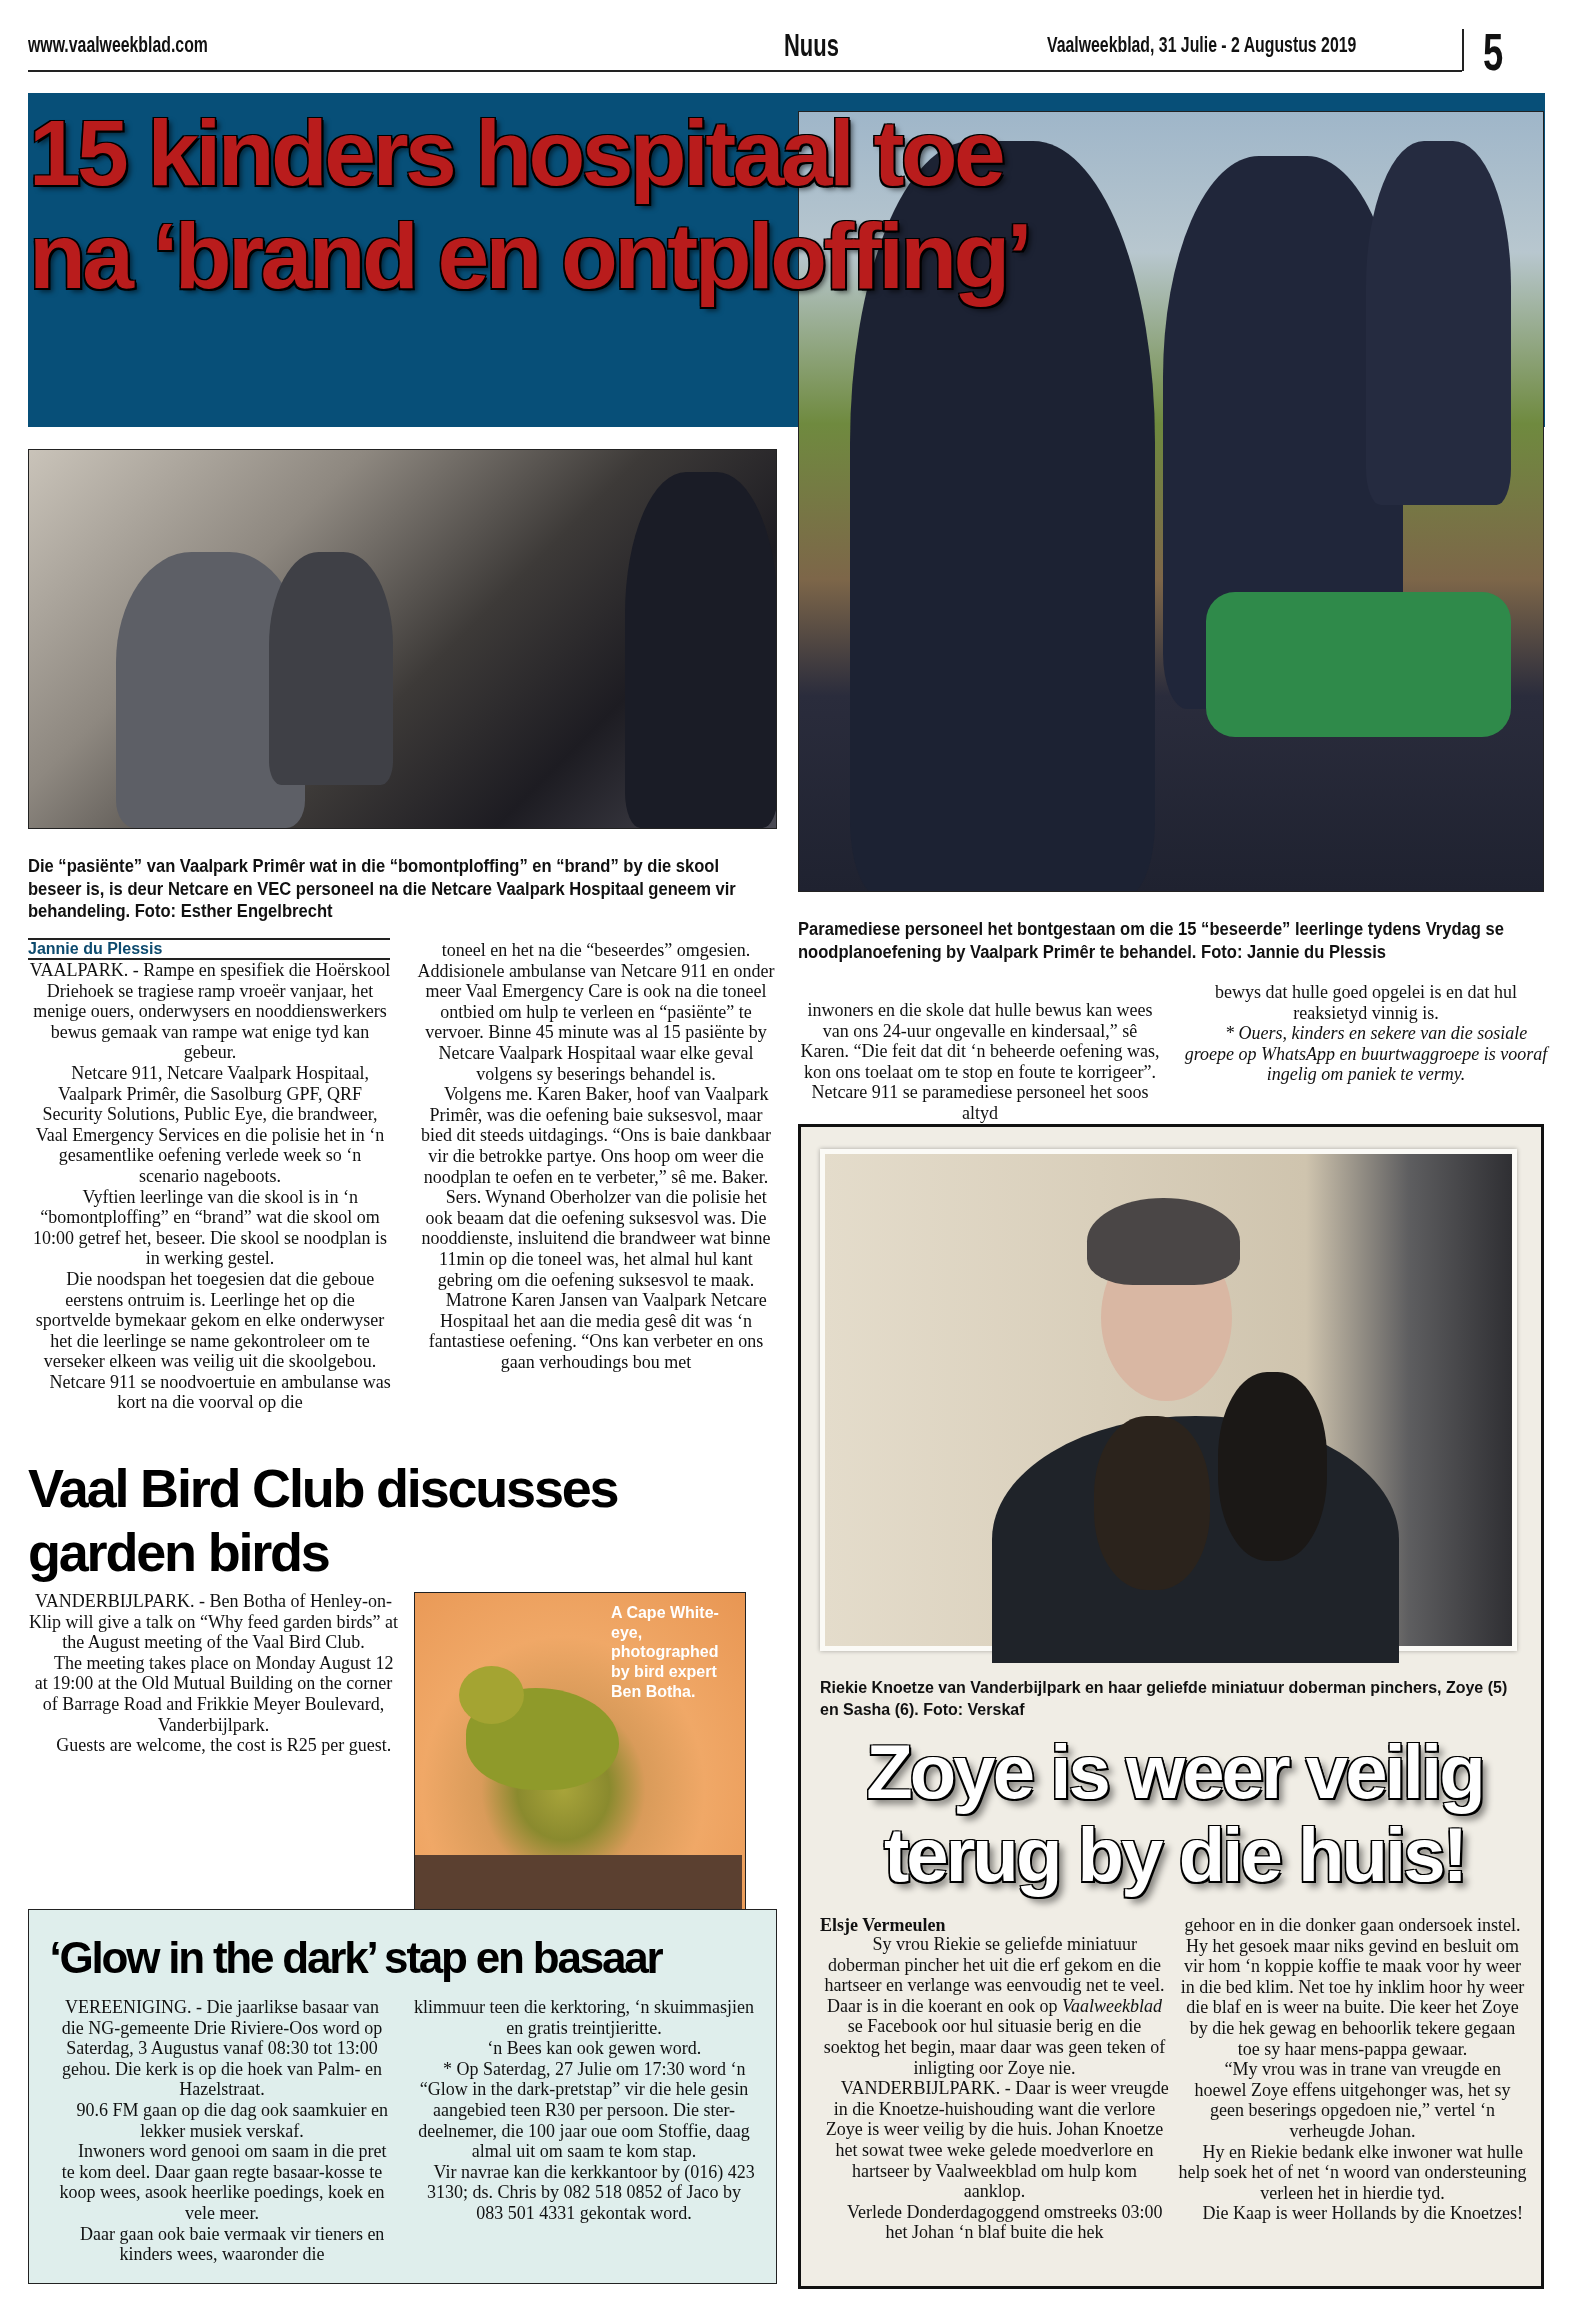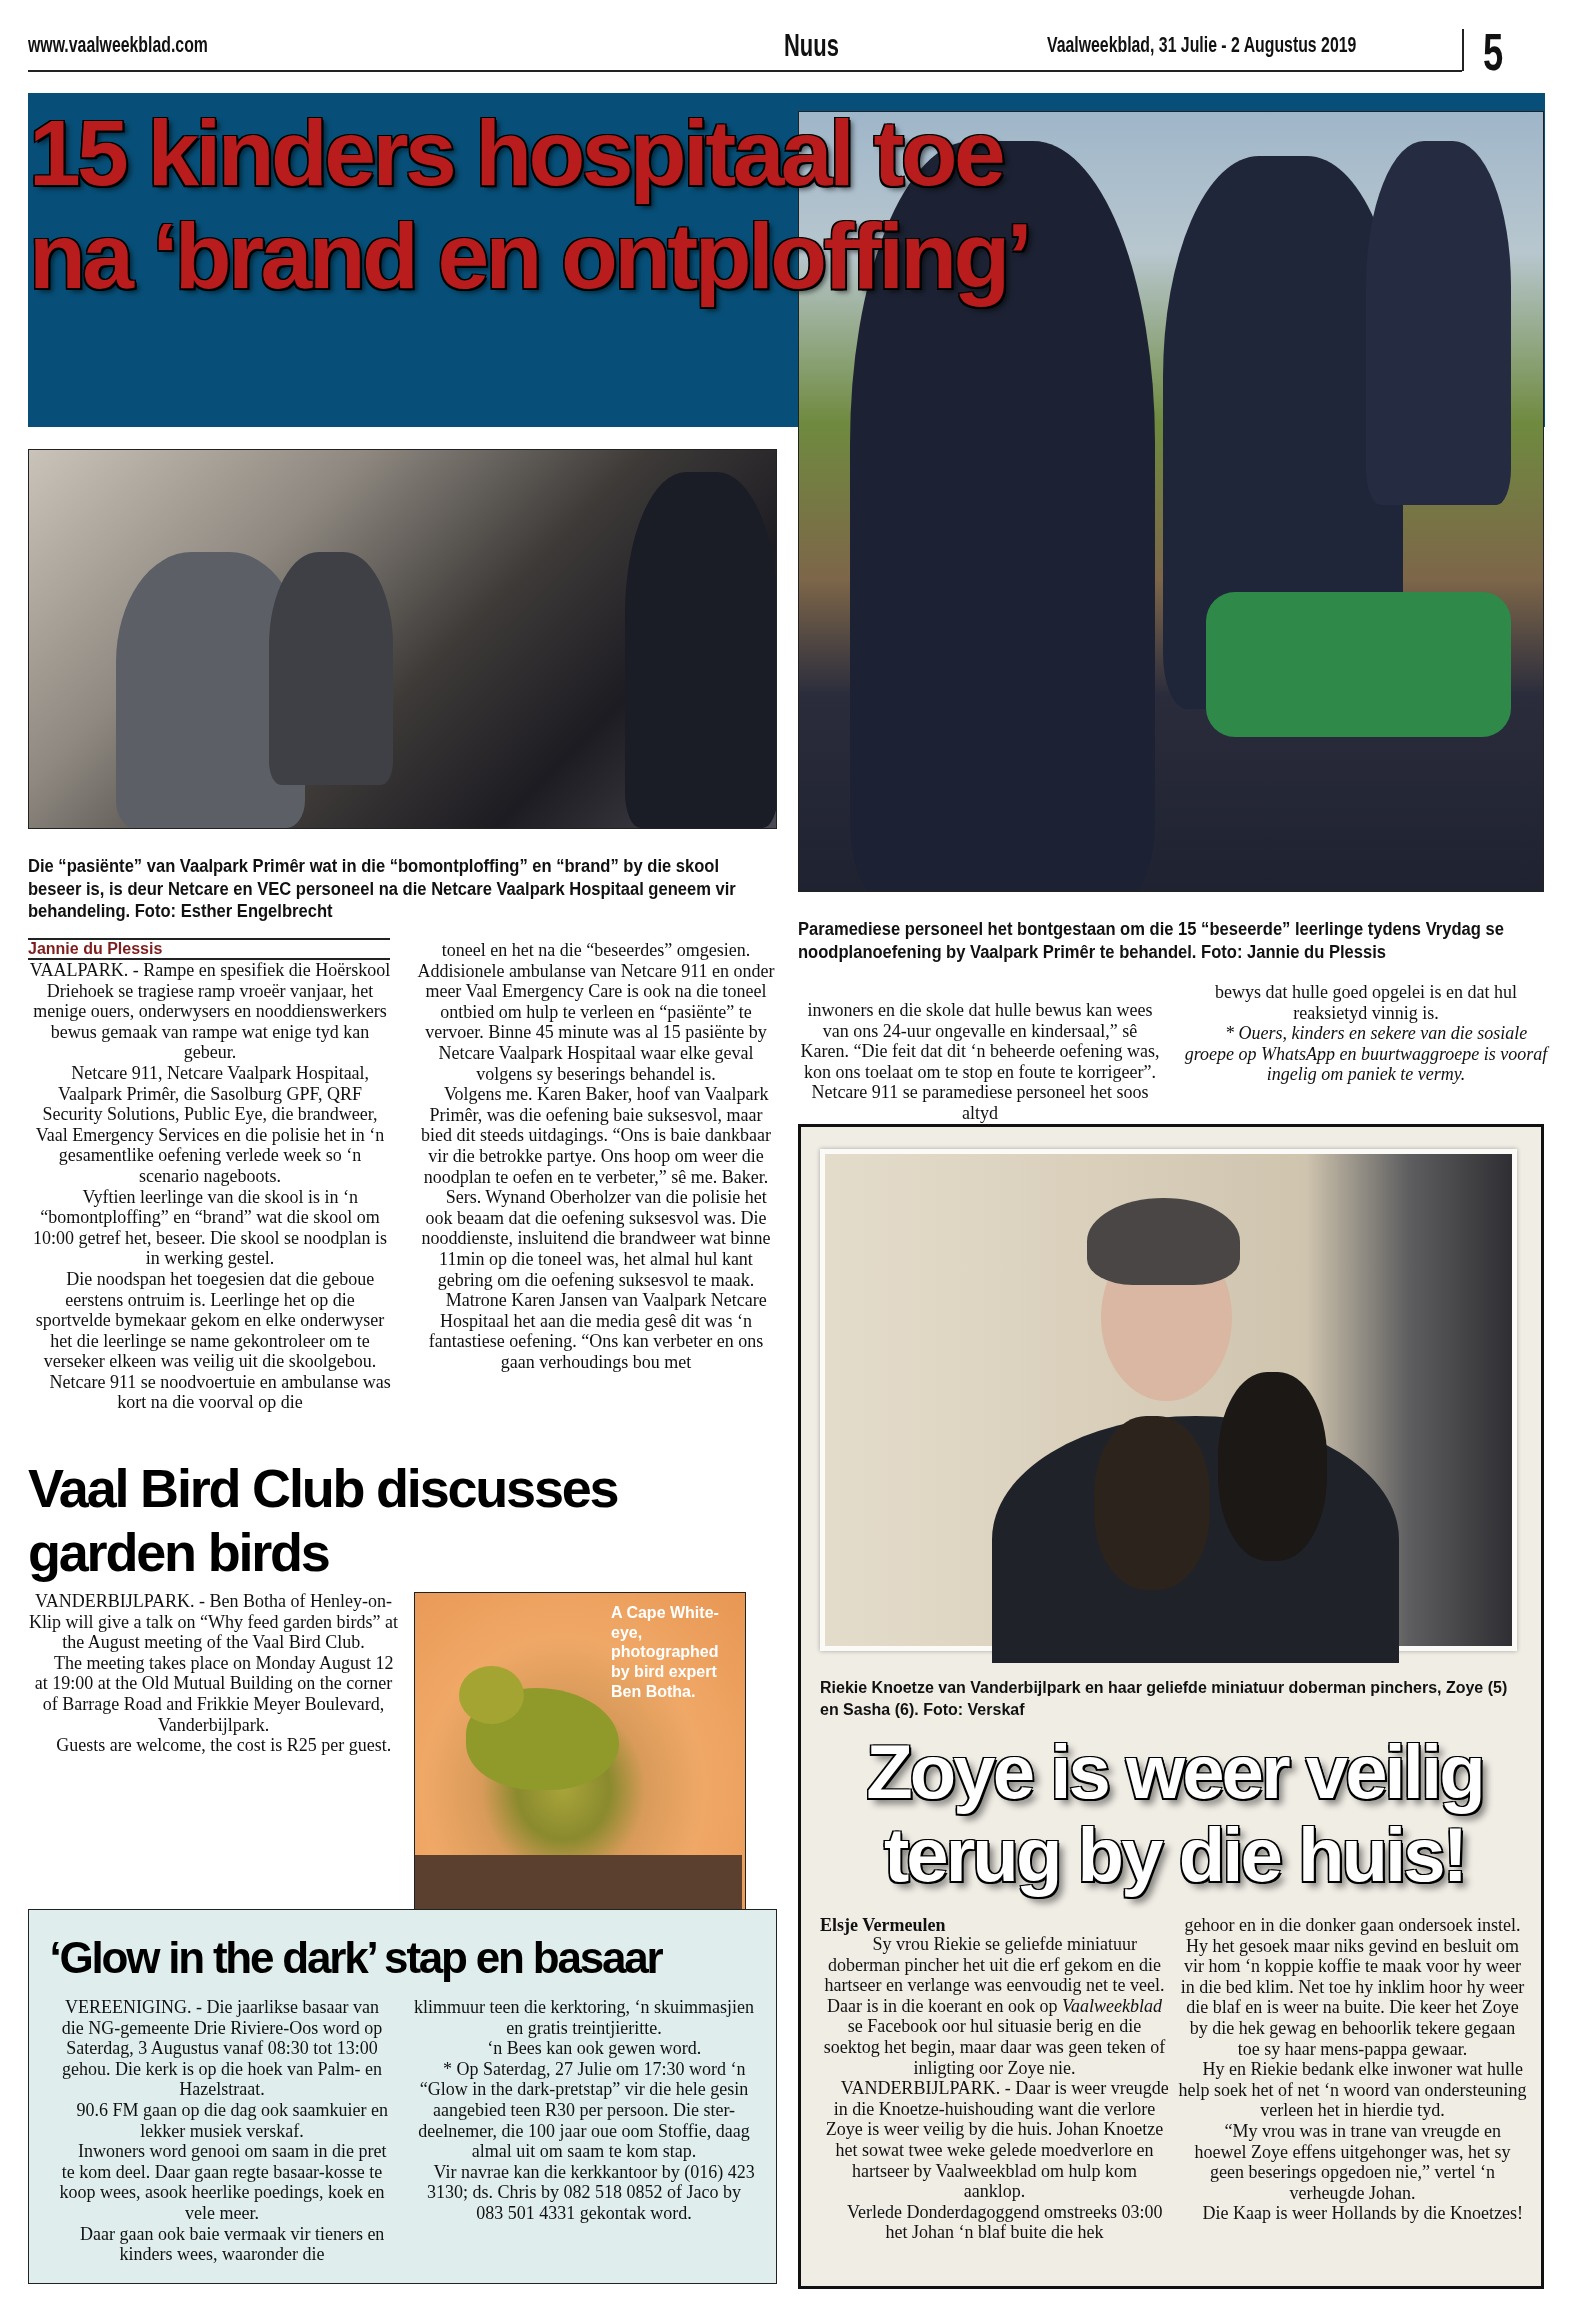--- a/index.html
+++ b/index.html
@@ -16,21 +16,21 @@
   .banner{left:28px;top:93px;width:1517px;height:334px;background:#074f78}
   .lead-head{left:29px;top:102px;width:1091px;font-family:Liberation Sans, sans-serif;font-weight:bold;font-size:93px;line-height:103px;color:#b91c1c;letter-spacing:-3.6px;text-shadow:2.2px 2.2px 0 #000,-1.5px -1.5px 0 #000,1.5px -1.5px 0 #000,-1.5px 1.5px 0 #000,4.4px 4.4px 5.8px rgba(0,0,0,.5);z-index:3}
   .photo{overflow:hidden;border:1.5px solid #222}
   .photo-amb{left:28px;top:449px;width:749px;height:380px;background:linear-gradient(135deg,#c9c3b9 0%,#8e8880 30%,#3d3a38 55%,#1d1c22 75%,#4b4b55 100%)}
   .photo-para{left:798px;top:111px;width:746px;height:781px;background:linear-gradient(180deg,#9fb6c9 0%,#b8c7cf 18%,#6f8a3f 40%,#7d6649 60%,#2a2c3c 75%,#1f2230 100%);z-index:2}
   .figure{position:absolute;border-radius:40% 40% 10% 10%}
   .cap{font-family:"Liberation Sans",sans-serif;font-weight:bold;font-size:18px;line-height:22.5px;color:#111;transform:scaleX(.92);transform-origin:left top}
   .cap-amb{left:28px;top:855px;width:803px}
   .cap-para{left:798px;top:918px;width:811px}
   .byline-rule{position:absolute;height:1.5px;background:#222}
-  .byline{font-family:"Liberation Sans",sans-serif;font-weight:bold;font-size:16px;color:#7f1d1d}
+  .byline{font-family:"Liberation Sans",sans-serif;font-weight:bold;font-size:16px;color:#0c4a6e}
   .body{font-size:18px;line-height:20.6px;text-align:center;color:#111}
   .body p{text-indent:20.4px}
   .body p.noind{text-indent:0}
   .body i{font-style:italic}
   .h2{font-family:"Liberation Sans",sans-serif;font-weight:bold;color:#000;letter-spacing:-2.2px}
   .bird-photo{left:414px;top:1592px;width:332px;height:330px;background:radial-gradient(ellipse at 45% 60%,#a8a43a 0%,#8a8a2e 18%,#d99b5a 32%,#f0a867 55%,#e89653 100%);border:1.5px solid #222}
   .bird-cap{font-family:"Liberation Sans",sans-serif;font-weight:bold;font-size:16px;line-height:19.6px;color:#fff}
   .glow-box{left:28px;top:1909px;width:749px;height:375px;background:#dfeeec;border:1.5px solid #222}
   .zoye-box{left:798px;top:1124px;width:746px;height:1165px;background:#f0ede5;border:3.6px solid #111}
   .zoye-photo{left:820px;top:1149px;width:697px;height:502px;background:linear-gradient(90deg,#e4dccb 0%,#d9cfbb 40%,#cfc4ae 70%,#5e5e60 85%,#2f2f33 100%);border:5.8px solid #fbfaf6;box-shadow:0 0 4.4px rgba(0,0,0,.3)}
@@ -130,17 +130,17 @@
 <div class="abs cap" style="left:820px;top:1676px;width:756px;font-size:17.4px;line-height:22px">Riekie Knoetze van Vanderbijlpark en haar geliefde miniatuur doberman pinchers, Zoye (5) en Sasha (6). Foto: Verskaf</div>
 <div class="abs zoye-head">Zoye is weer veilig terug by die huis!</div>
 <div class="abs" style="left:820px;top:1915px;font-family:'Liberation Serif',serif;font-weight:bold;font-size:18px">Elsje Vermeulen</div>
 <div class="abs body" style="left:820px;top:1934px;width:349px">
   <p><span>Sy vrou Riekie se geliefde miniatuur doberman pincher het uit die erf gekom en die hartseer en verlange was eenvoudig net te veel. Daar is in die koerant en ook op </span><i>Vaalweekblad</i><span> se Facebook oor hul situasie berig en die soektog het begin, maar daar was geen teken of inligting oor Zoye nie.</span></p>
   <p>VANDERBIJLPARK. - Daar is weer vreugde in die Knoetze-huishouding want die verlore Zoye is weer veilig by die huis. Johan Knoetze het sowat twee weke gelede moedverlore en hartseer by Vaalweekblad om hulp kom aanklop.</p>
   <p>Verlede Donderdagoggend omstreeks 03:00 het Johan ‘n blaf buite die hek</p>
 </div>
 <div class="abs body" style="left:1178px;top:1915px;width:349px">
   <p class="noind">gehoor en in die donker gaan ondersoek instel. Hy het gesoek maar niks gevind en besluit om vir hom ‘n koppie koffie te maak voor hy weer in die bed klim. Net toe hy inklim hoor hy weer die blaf en is weer na buite. Die keer het Zoye by die hek gewag en behoorlik tekere gegaan toe sy haar mens-pappa gewaar.</p>
+  <p>“My vrou was in trane van vreugde en hoewel Zoye effens uitgehonger was, het sy geen beserings opgedoen nie,” vertel ‘n verheugde Johan.</p>
   <p>Hy en Riekie bedank elke inwoner wat hulle help soek het of net ‘n woord van ondersteuning verleen het in hierdie tyd.</p>
-  <p>“My vrou was in trane van vreugde en hoewel Zoye effens uitgehonger was, het sy geen beserings opgedoen nie,” vertel ‘n verheugde Johan.</p>
   <p>Die Kaap is weer Hollands by die Knoetzes!</p>
 </div>
 
 
 </body></html>

